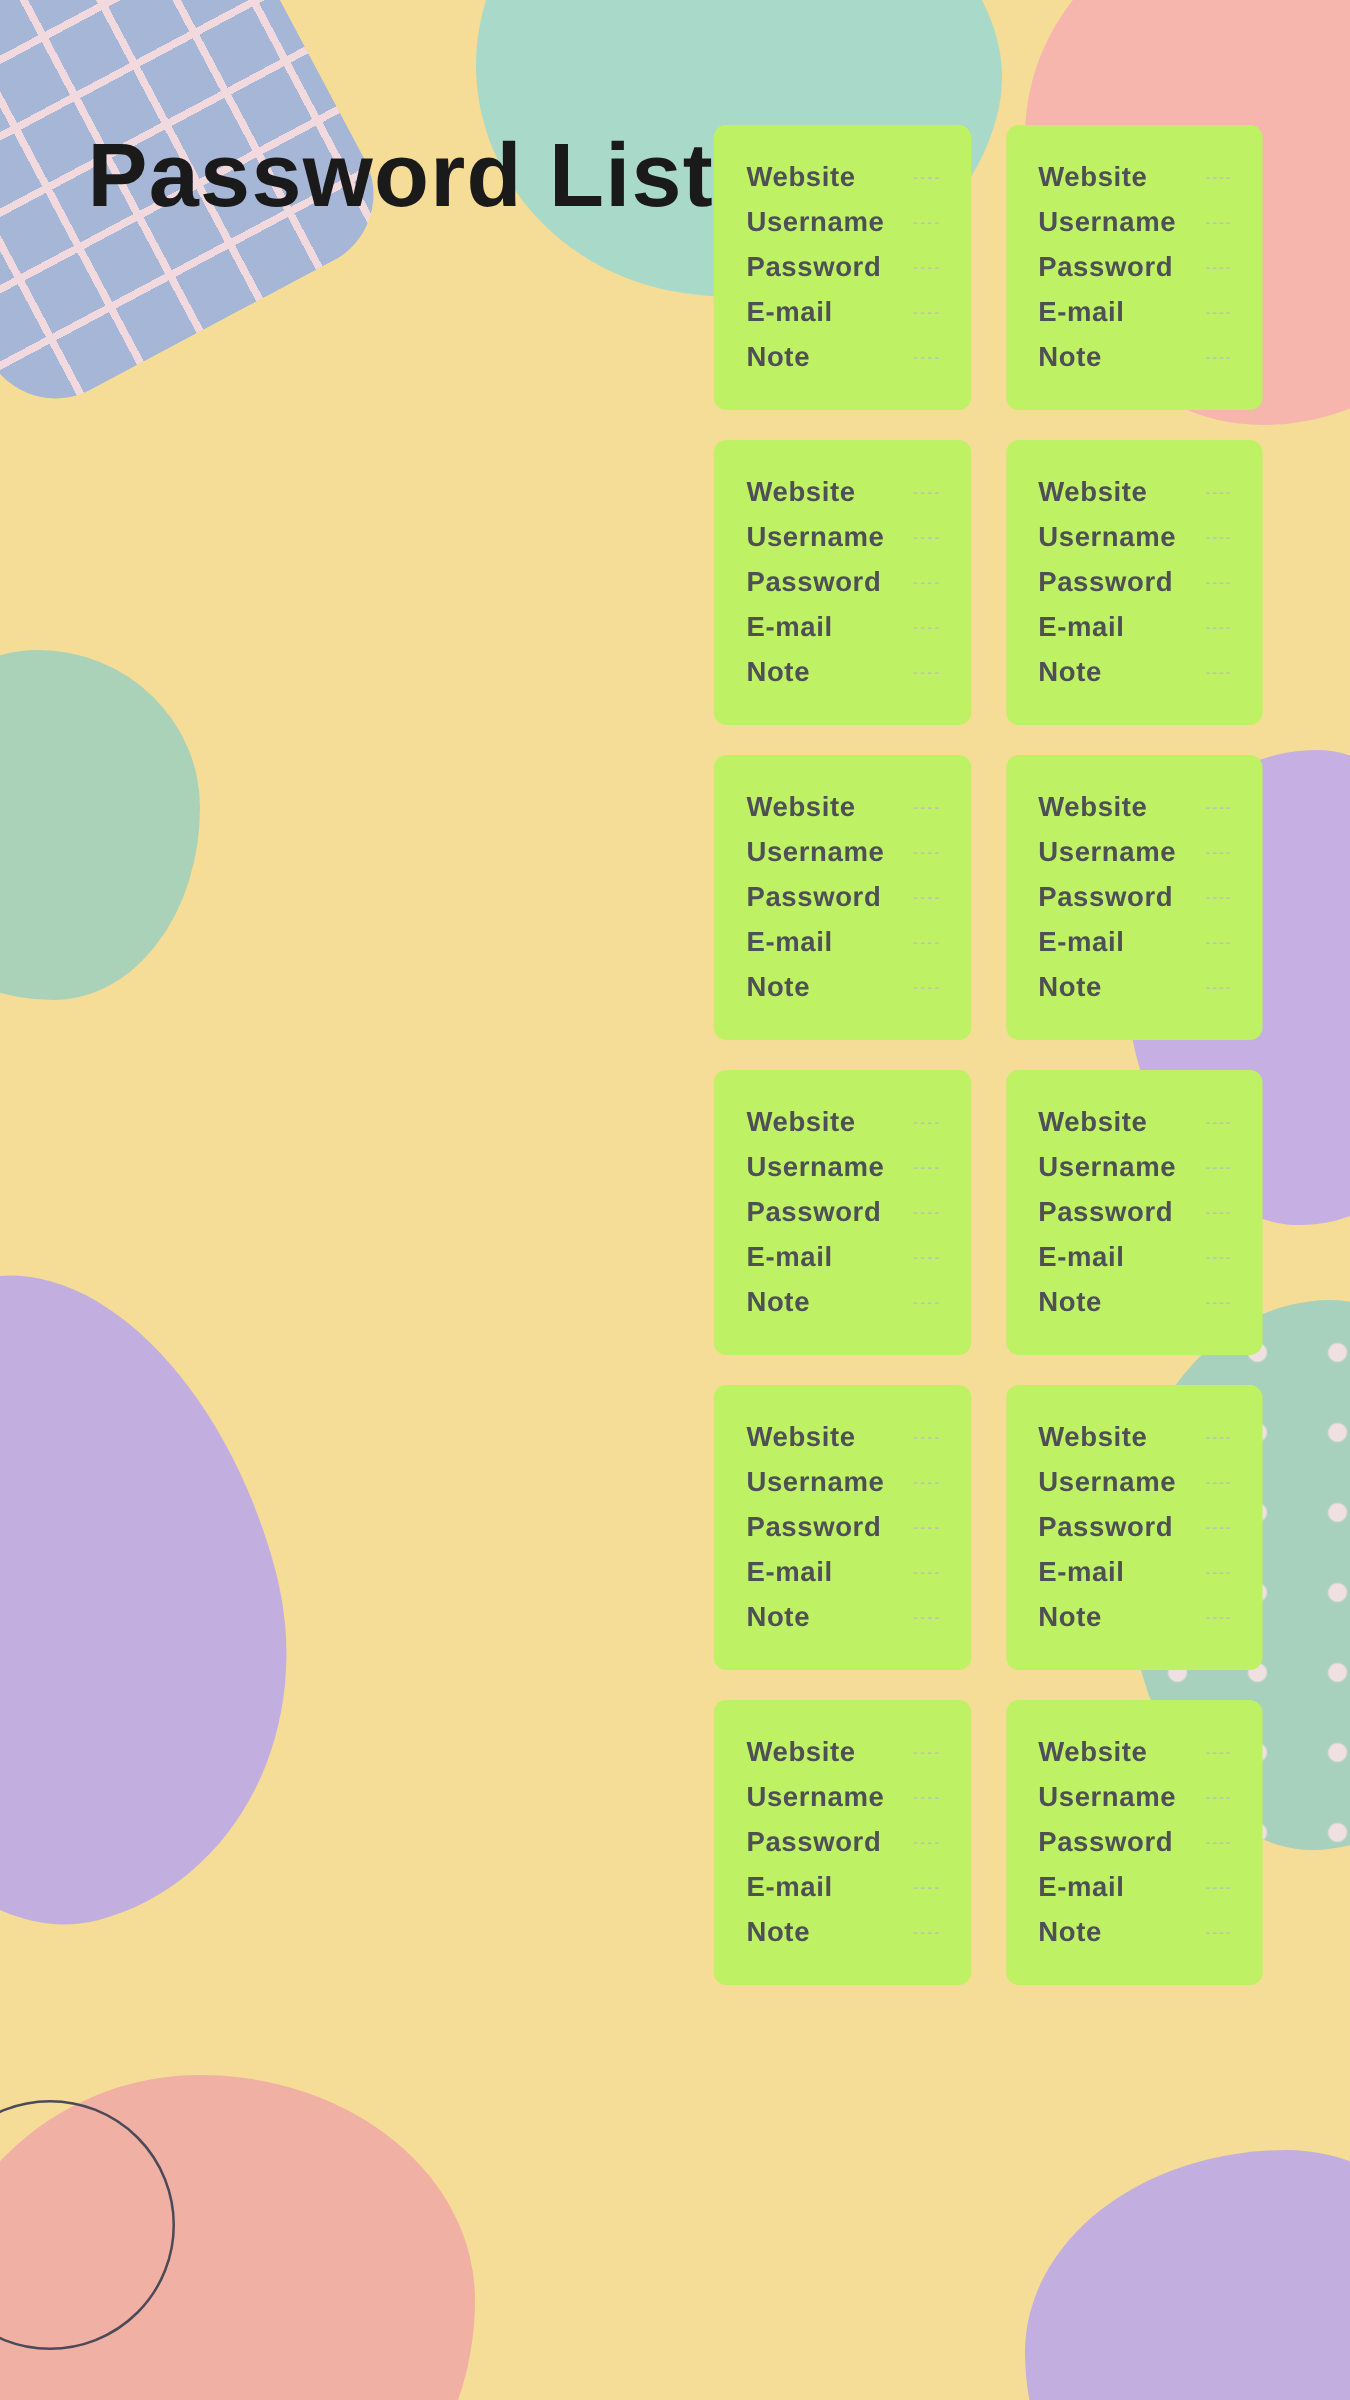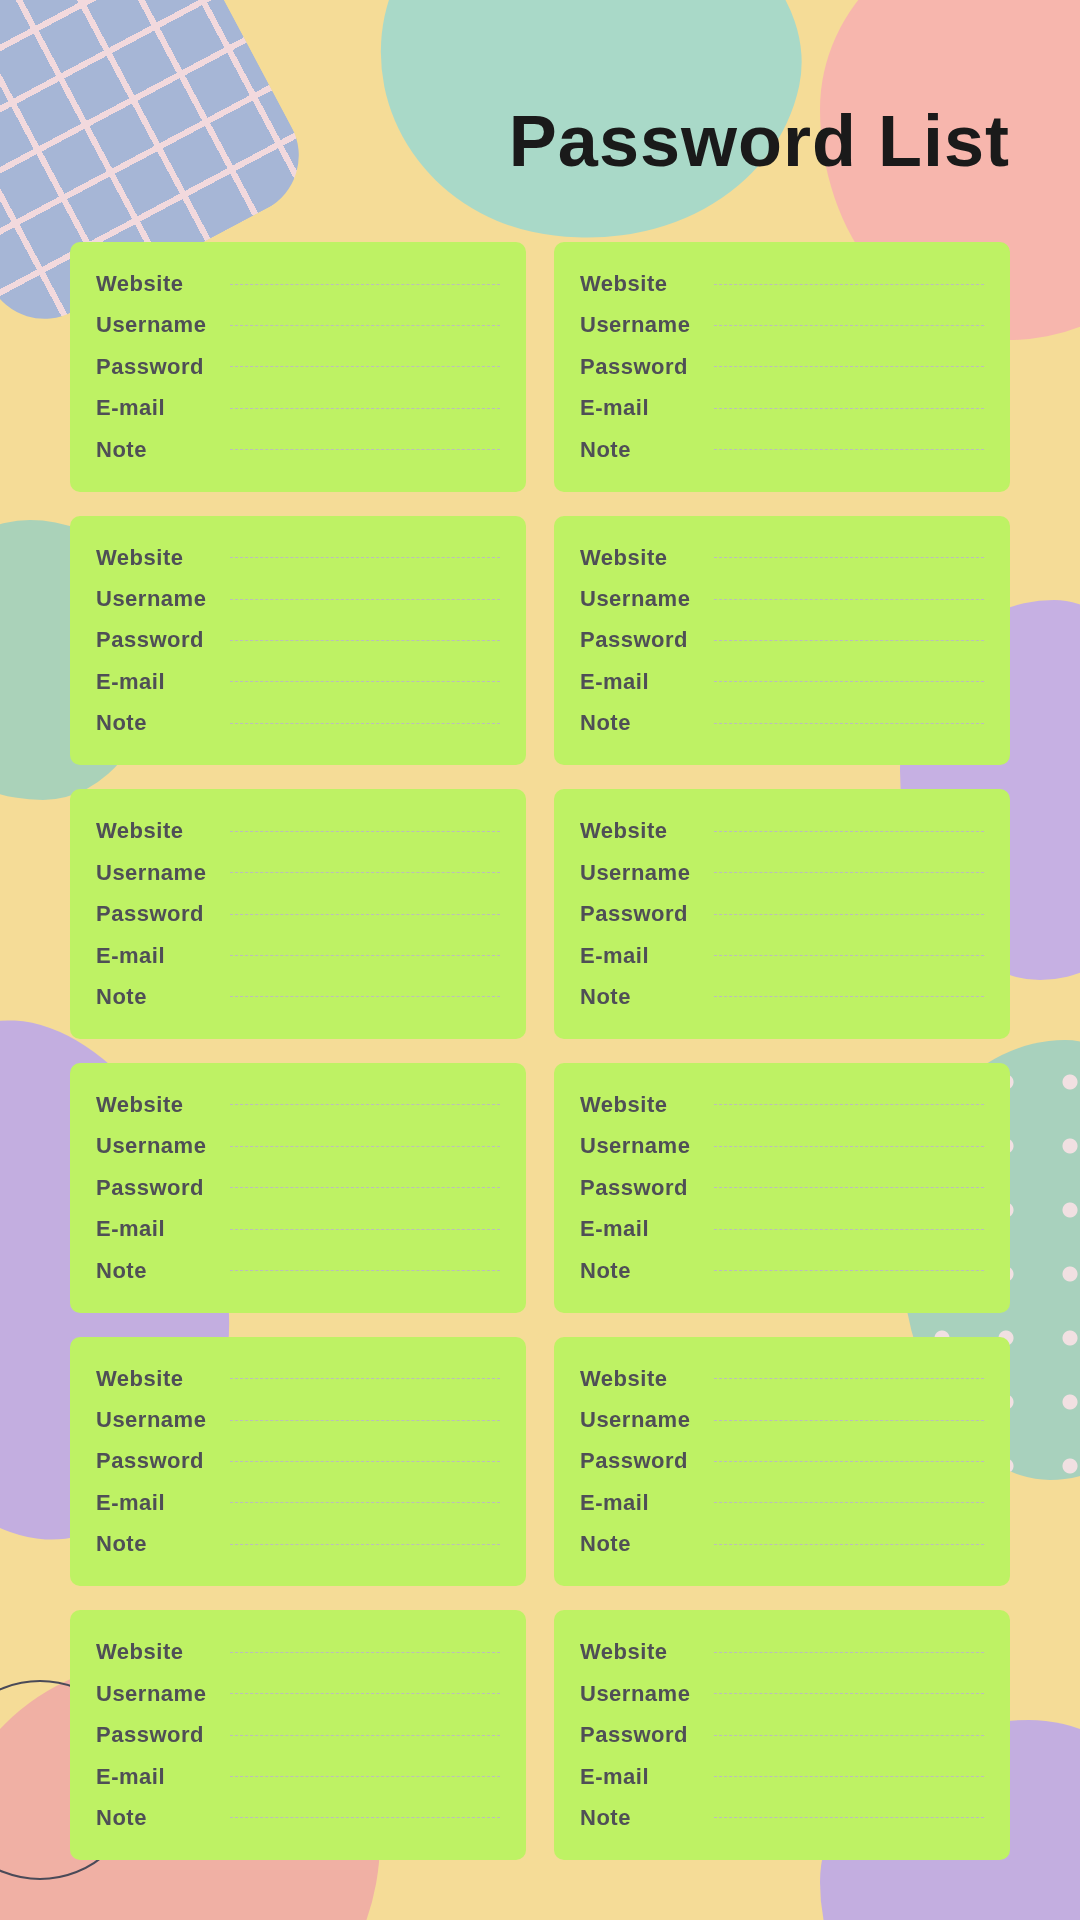--- a/index.html
+++ b/index.html
@@ -87,23 +87,23 @@
     border-radius: 50%;
     z-index: 1;
   }
   
   .content {
     position: relative;
     z-index: 2;
     width: 100%;
     height: 100%;
     display: flex;
-    flex-direction: column;
-    align-items: flex-end;
-    padding: 100px 70px 60px 70px;
+    flex-direction: row;
+    align-items: flex-start;
+    padding: 100px 70px 44px 70px;
   }
   
   .title {
     font-size: 72px;
     font-weight: 700;
     color: #1a1a1a;
     letter-spacing: 1px;
     margin-bottom: 60px;
     font-family: "Arial Rounded MT Bold", "Helvetica Neue", Arial, sans-serif;
   }

